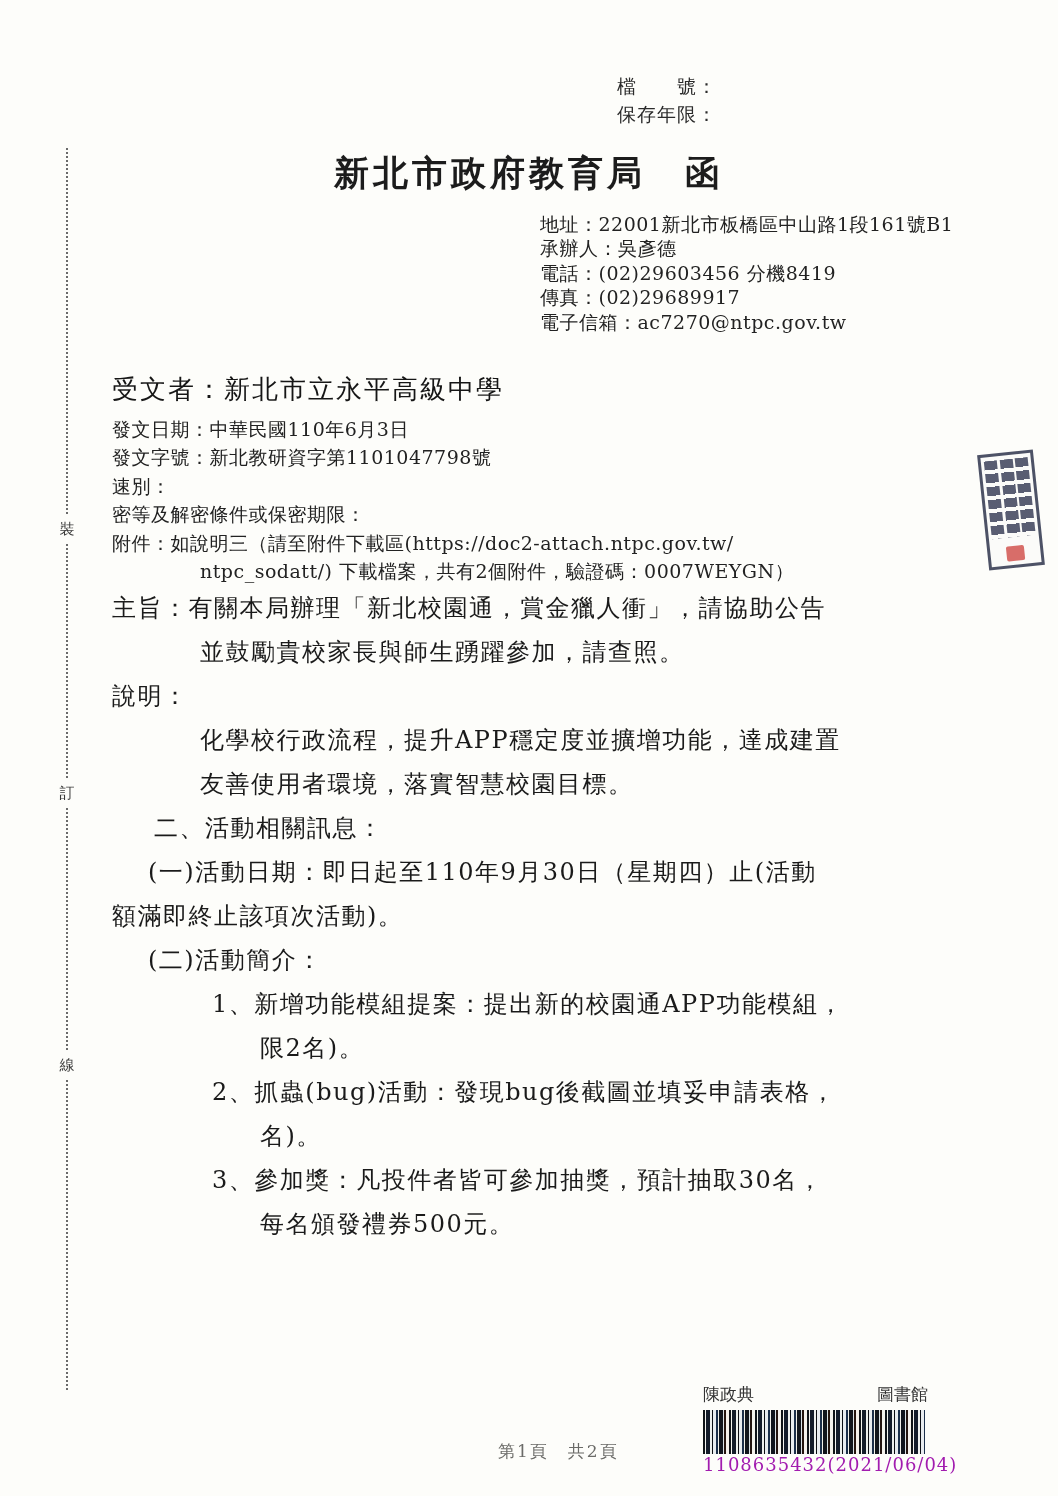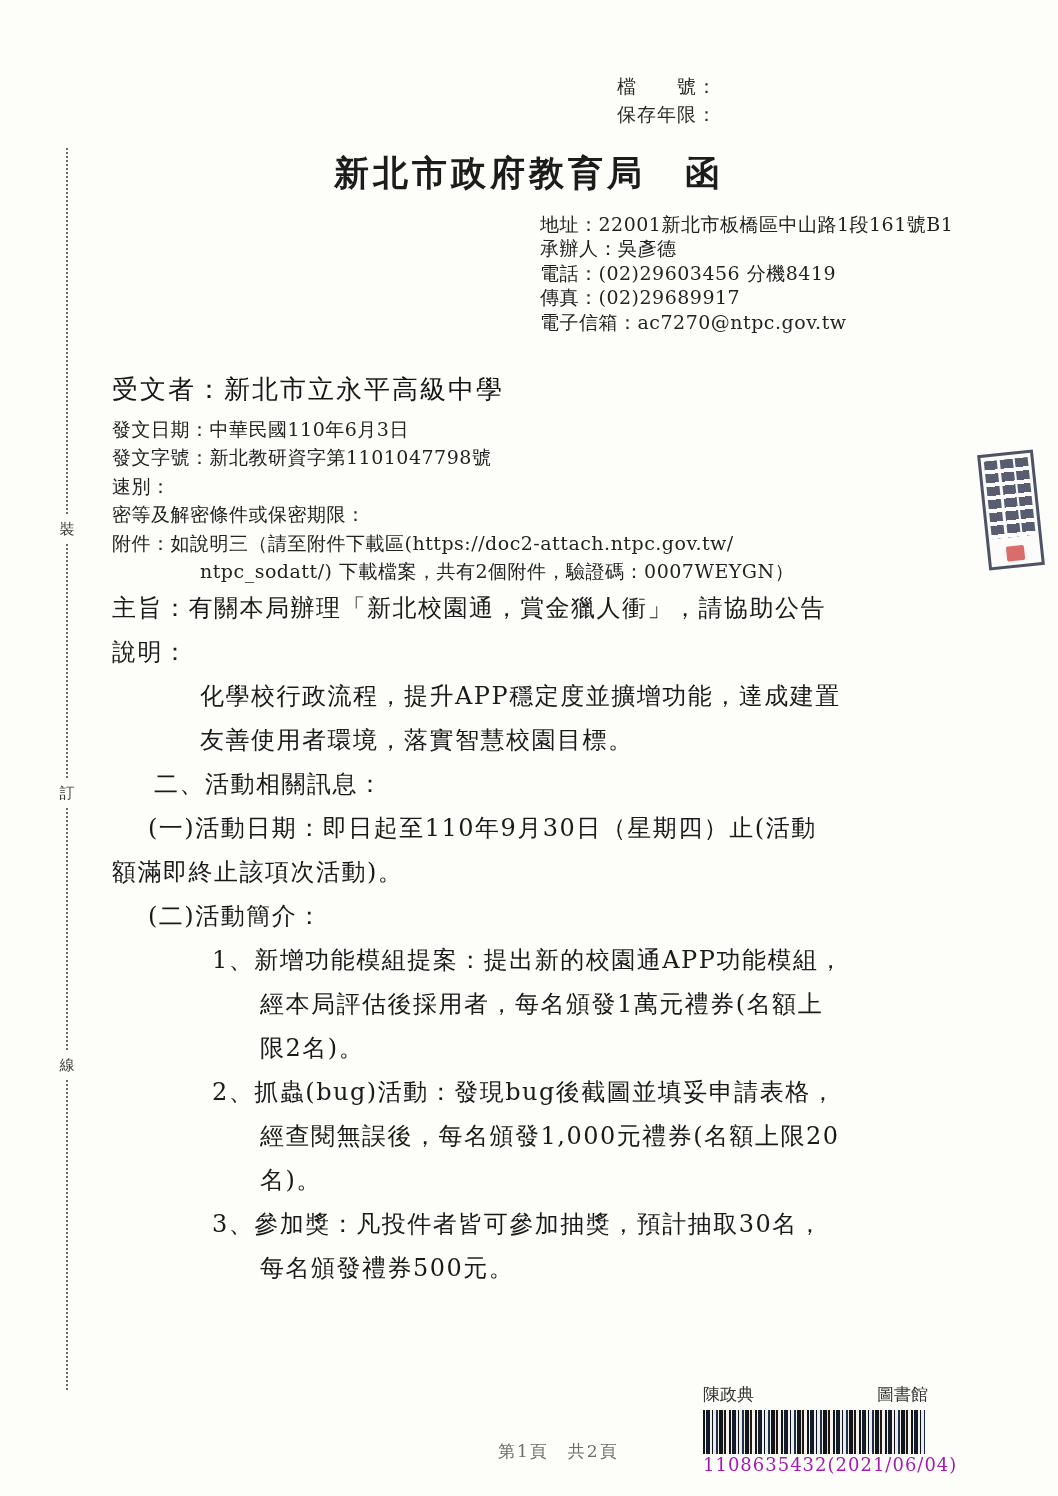--- a/index.html
+++ b/index.html
@@ -143,32 +143,31 @@
     <div>發文日期：中華民國110年6月3日</div>
     <div>發文字號：新北教研資字第1101047798號</div>
     <div>速別：</div>
     <div>密等及解密條件或保密期限：</div>
     <div>附件：如說明三（請至附件下載區(https://doc2-attach.ntpc.gov.tw/</div>
     <div class="meta-cont">ntpc_sodatt/) 下載檔案，共有2個附件，驗證碼：0007WEYGN）</div>
   </div>
 
   <div class="body">
     <div>主旨：有關本局辦理「新北校園通，賞金獵人衝」，請協助公告</div>
+    <div class="cont-a">並鼓勵貴校家長與師生踴躍參加，請查照。</div>
     <div>說明：</div>
     <div class="cont-b">化學校行政流程，提升APP穩定度並擴增功能，達成建置</div>
     <div class="cont-b">友善使用者環境，落實智慧校園目標。</div>
     <div class="num1">二、活動相關訊息：</div>
     <div class="num2">(一)活動日期：即日起至110年9月30日（星期四）止(活動</div>
     <div class="cont-c">額滿即終止該項次活動)。</div>
     <div class="num2">(二)活動簡介：</div>
     <div class="num3">1、新增功能模組提案：提出新的校園通APP功能模組，</div>
-    <div class="cont-d">經本局評估後採用者，每名頒發1萬元禮券(名額上</div>
     <div class="cont-d">限2名)。</div>
     <div class="num3">2、抓蟲(bug)活動：發現bug後截圖並填妥申請表格，</div>
-    <div class="cont-d">經查閱無誤後，每名頒發1,000元禮券(名額上限20</div>
     <div class="cont-d">名)。</div>
     <div class="num3">3、參加獎：凡投件者皆可參加抽獎，預計抽取30名，</div>
     <div class="cont-d">每名頒發禮券500元。</div>
   </div>
 
   <div class="receipt-stamp">
     <div class="stamp-col"></div>
     <div class="stamp-col"></div>
     <div class="stamp-col"></div>
     <div class="stamp-seal"></div>

